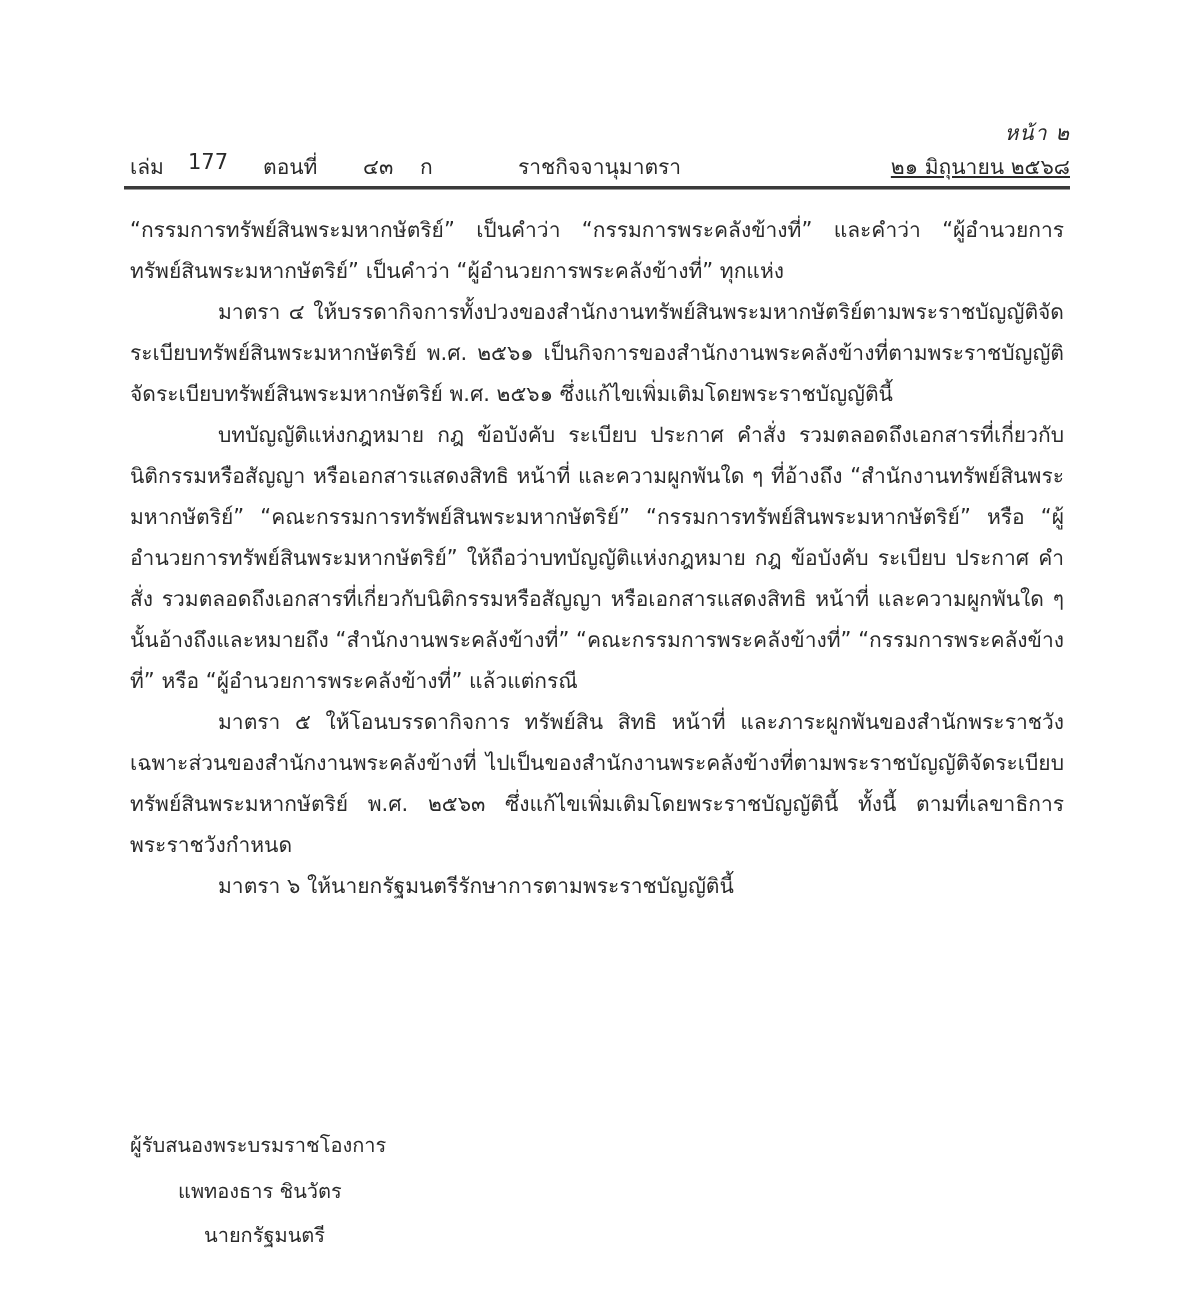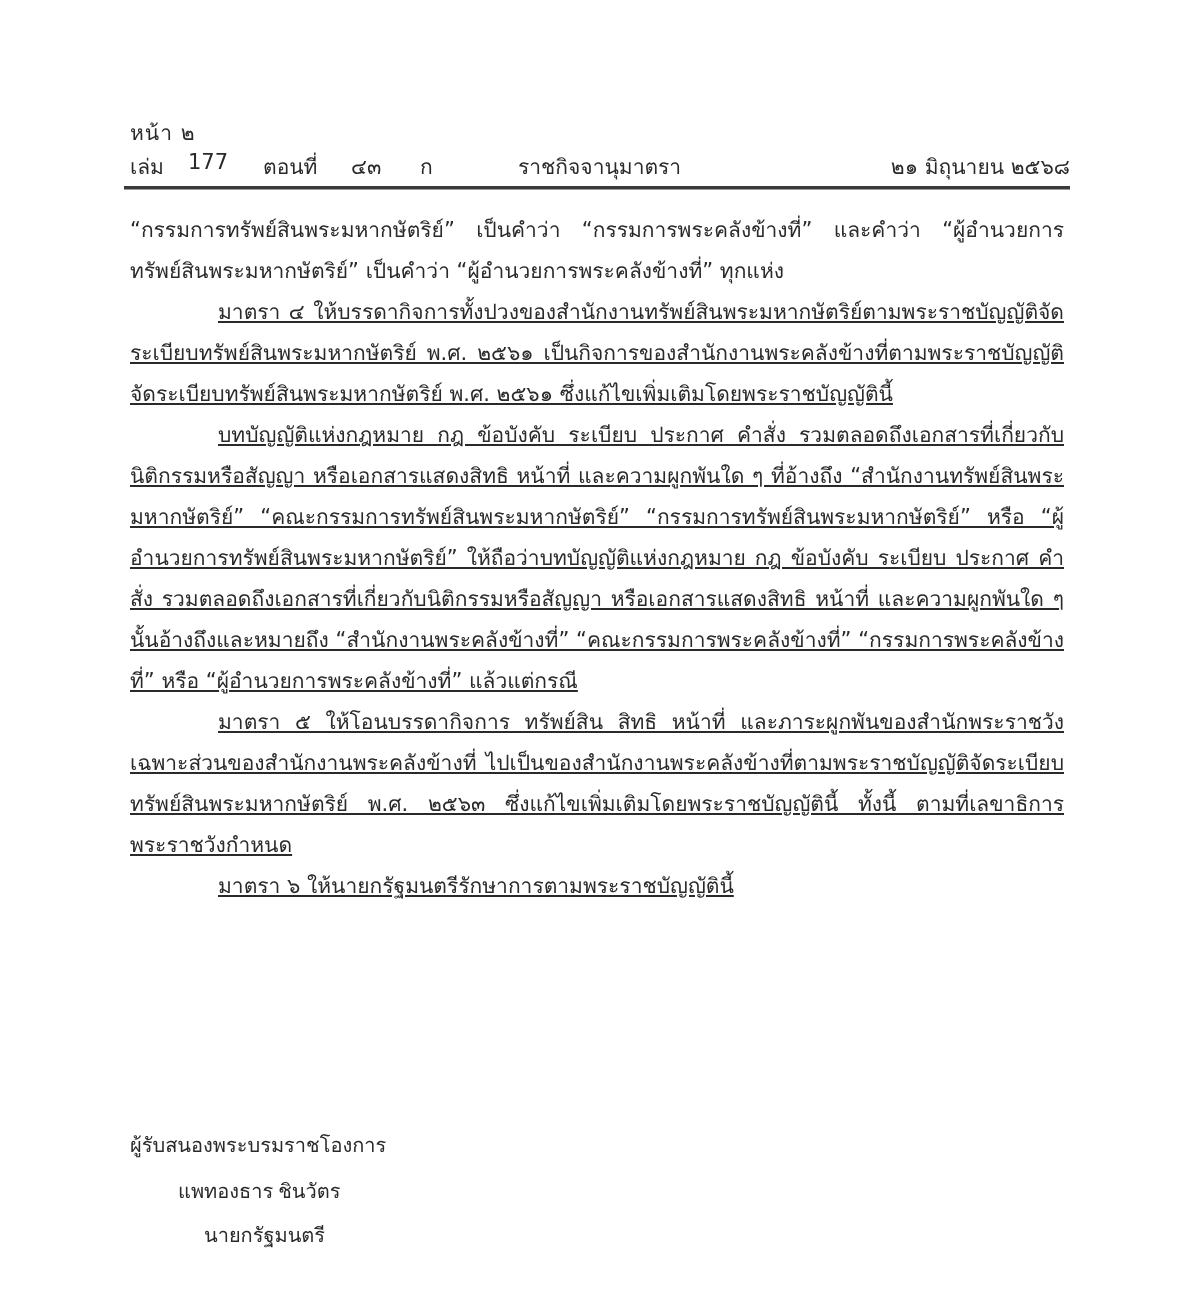--- a/index.html
+++ b/index.html
@@ -19,40 +19,41 @@
       position: absolute;
       left: 130px;
       top: 110px;
       width: 940px;
     }
     .page-number {
       position: absolute;
       left: 0;
       width: 940px;
       top: 6px;
-      text-align: left;
+      text-align: right;
       font-size: 21px;
       letter-spacing: 1px;
+      font-style: italic;
     }
     .header-line {
       position: absolute;
       top: 40px;
       left: 0;
       width: 940px;
       height: 30px;
       font-size: 21px;
     }
     .header-line span { position: absolute; top: 0; white-space: nowrap; }
     .h-volume-label { left: 0; }
     .h-volume-num { left: 58px; }
     .h-issue-label { left: 133px; }
-    .h-issue-num { left: 221px; }
+    .h-issue-num { left: 233px; }
     .h-section { left: 290px; }
     .h-gazette { left: 388px; }
-    .h-date { right: 0; }
+    .h-date { right: 0; text-decoration: underline; }
     .rule {
       position: absolute;
       top: 76px;
       left: -6px;
       width: 946px;
       height: 3px;
       background: #3a3a3a;
       border-bottom: 1px solid #9a9a9a;
     }
     .body-text {
@@ -61,30 +62,30 @@
       left: 0;
       width: 934px;
       font-size: 21px;
       line-height: 41px;
     }
     .para {
       margin: 0;
       text-align: justify;
       text-align-last: left;
     }
-    .para.indent { text-indent: 88px; text-decoration: underline; }
+    .para.indent { text-indent: 88px; }
     .signature {
       position: absolute;
       left: 0;
       top: 1012px;
       font-size: 20px;
       line-height: 46px;
     }
     .sig-line { display: block; white-space: nowrap; }
-    .sig-name { padding-left: 48px; font-family: Liberation Serif, serif; }
+    .sig-name { padding-left: 48px; }
     .sig-title { padding-left: 74px; font-family: Liberation Mono, monospace; }
   </style>
 </head>
 <body>
 
 <div class="page">
 
   <div class="page-number">หน้า ๒</div>
 
   <div class="header-line">

